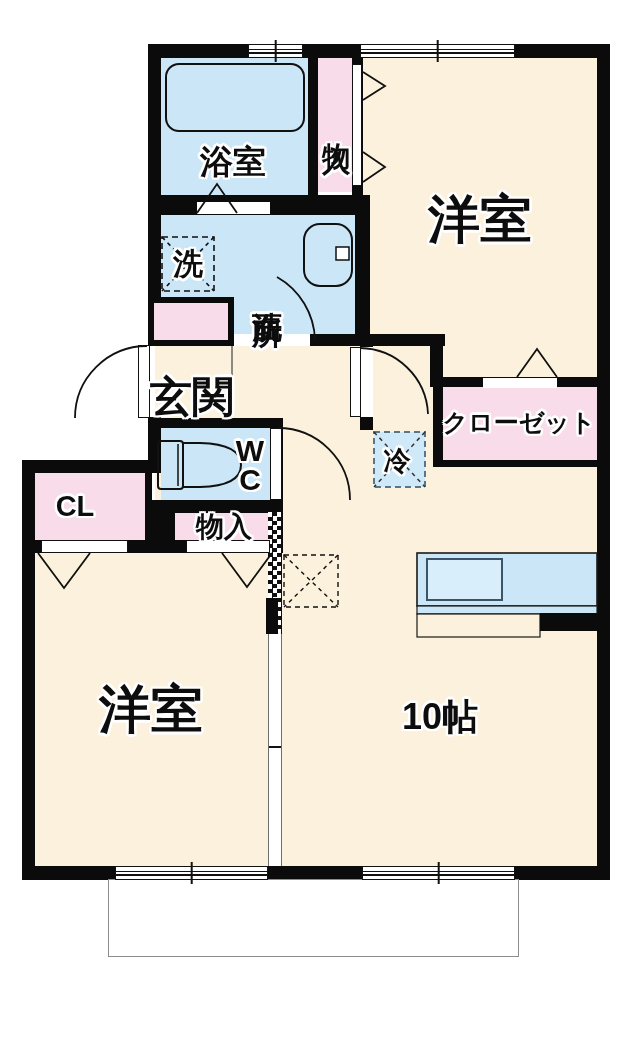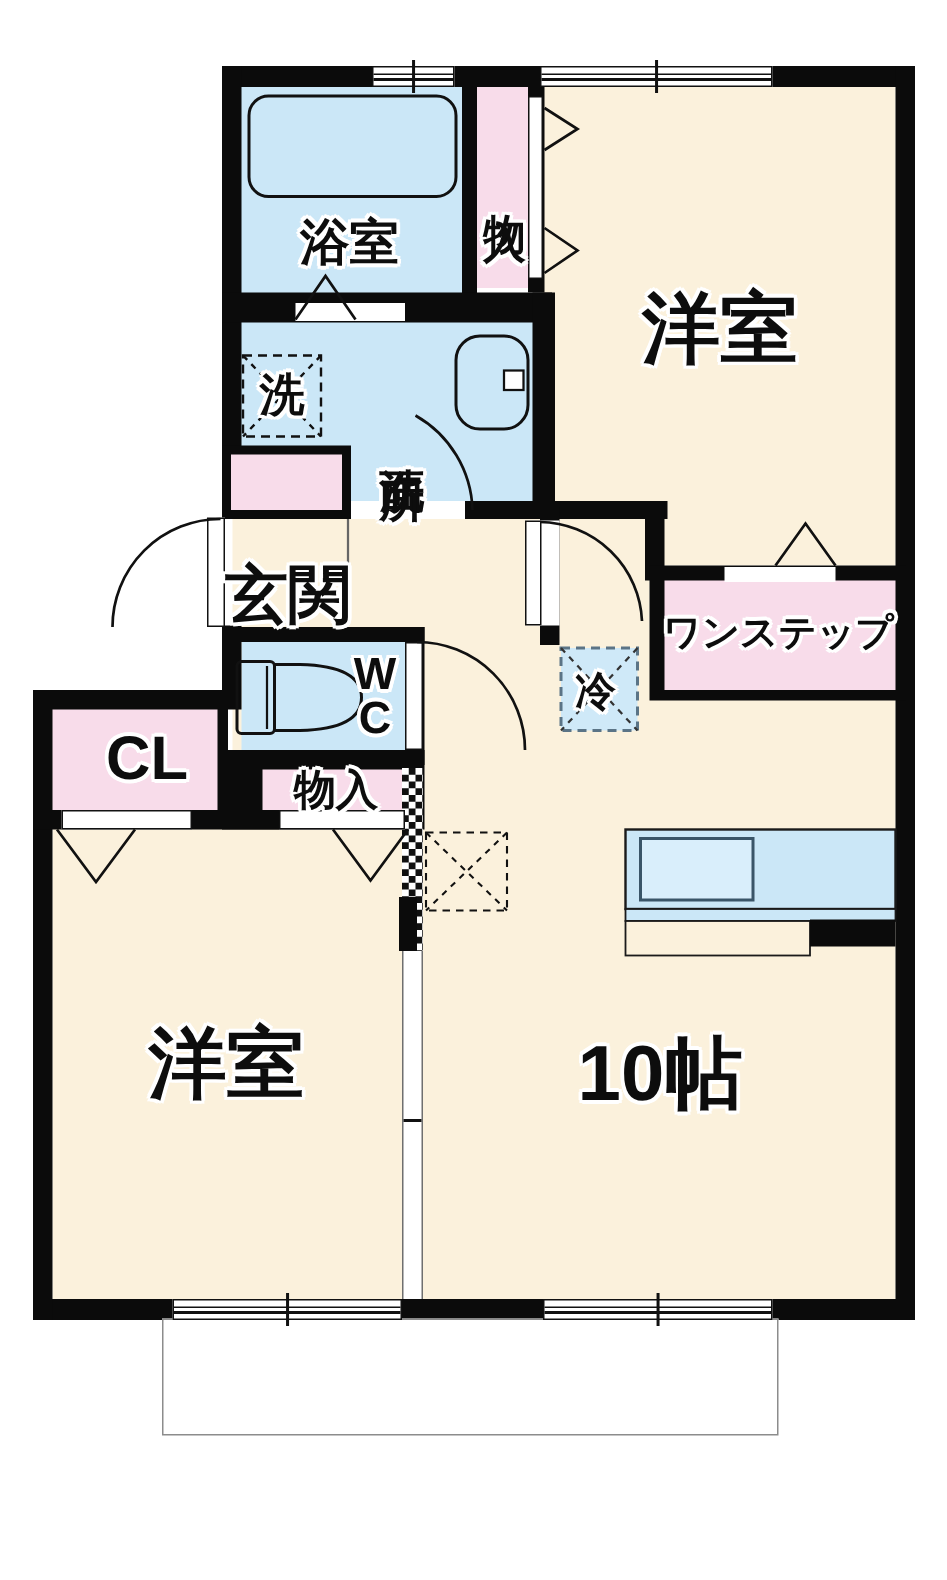--- a/index.html
+++ b/index.html
@@ -159,26 +159,26 @@
   <div class="abs lbl" style="left:480px;top:220px;font-size:52px;">
     <div>洋室</div>
   </div>
   <div class="abs lbl vert" style="left:267px;top:292px;font-size:30px;">洗面所</div>
   <div class="abs lbl" style="left:188px;top:264px;font-size:30px;">洗</div>
   <div class="abs lbl" style="left:192px;top:397px;font-size:42px;text-align:center;">玄関</div>
   <div class="abs lbl" style="left:250px;top:465px;font-size:30px;line-height:0.95;">
     <div>W</div>
     <div>C</div>
   </div>
-  <div class="abs lbl" style="left:98px;top:506px;font-size:41px;">CL</div>
+  <div class="abs lbl" style="left:75px;top:506px;font-size:29px;">CL</div>
   <div class="abs lbl" style="left:224px;top:527px;font-size:28px;">物入</div>
   <div class="abs lbl" style="left:519px;top:422px;font-size:25px;">
-    <div>ワンステップ</div>
+    <div>クローゼット</div>
   </div>
   <div class="abs lbl" style="left:397px;top:461px;font-size:27px;">冷</div>
   <div class="abs lbl" style="left:151px;top:710px;font-size:52px;">
     <div>洋室</div>
   </div>
   <div class="abs lbl" style="left:440px;top:717px;font-size:50px;">
-    <div style="font-size:52px;">10帖</div>
+    <div style="font-size:36px;">10帖</div>
   </div>
 
 </div>
 
 </body></html>

